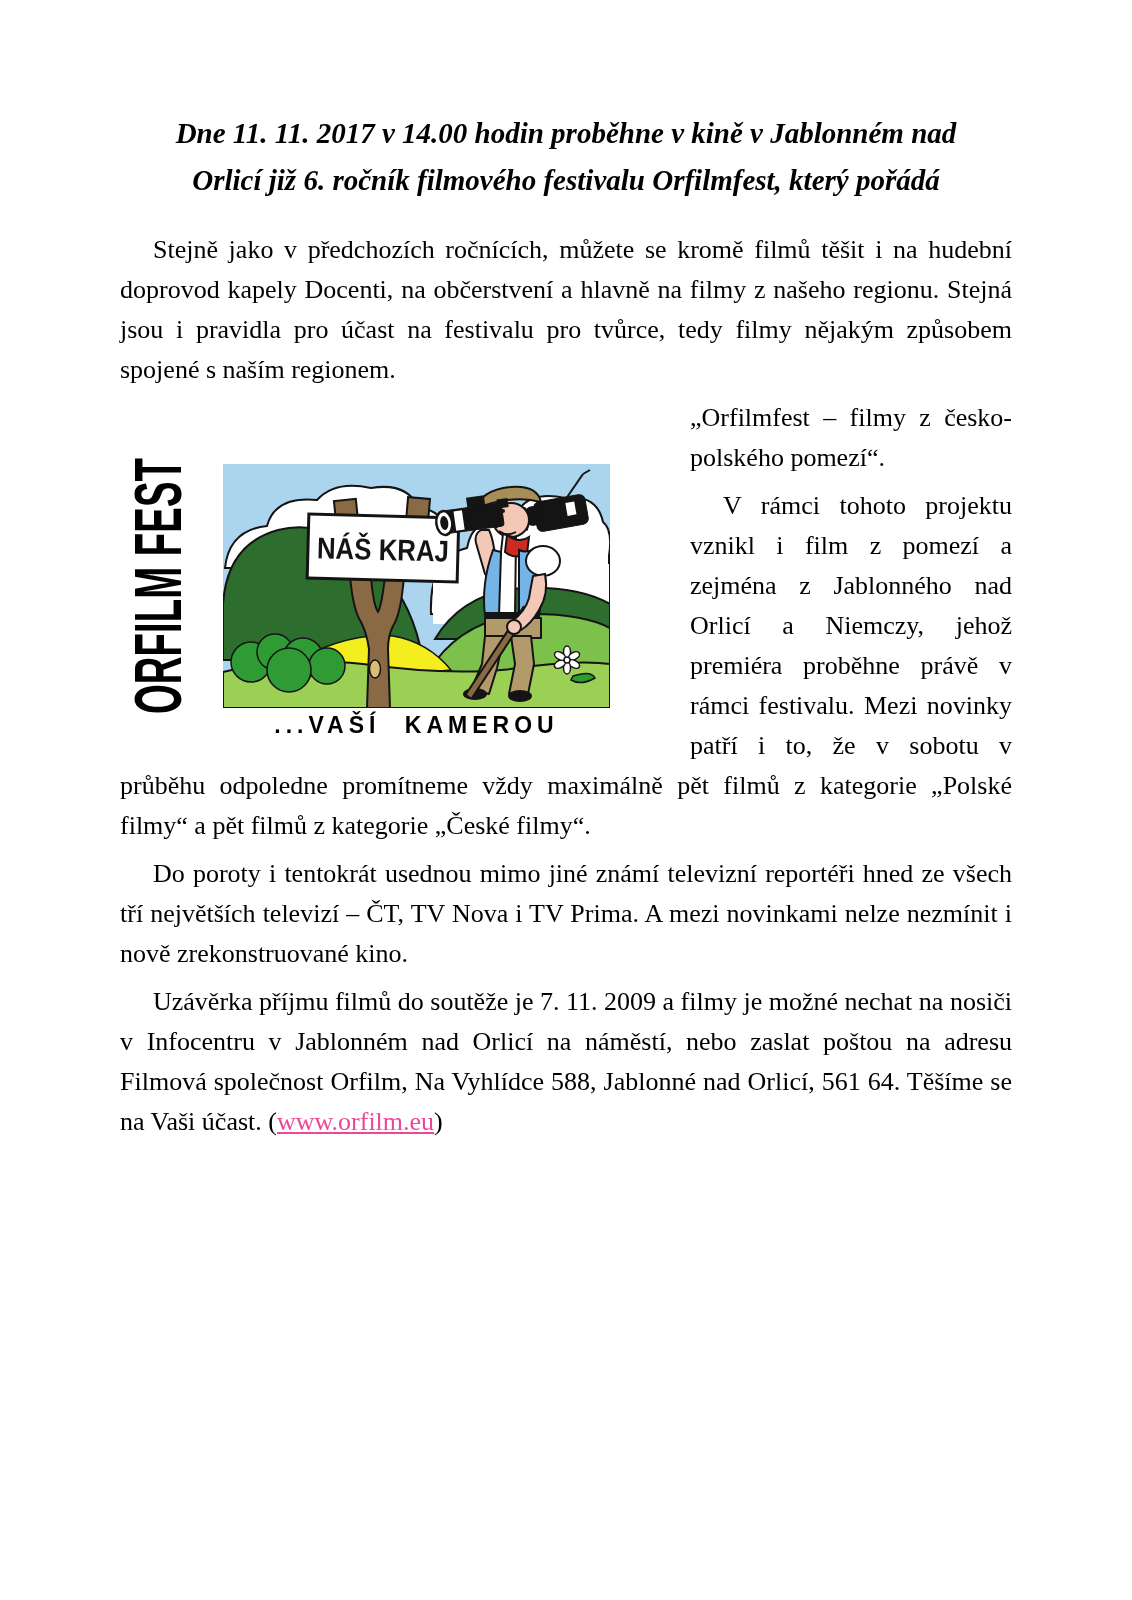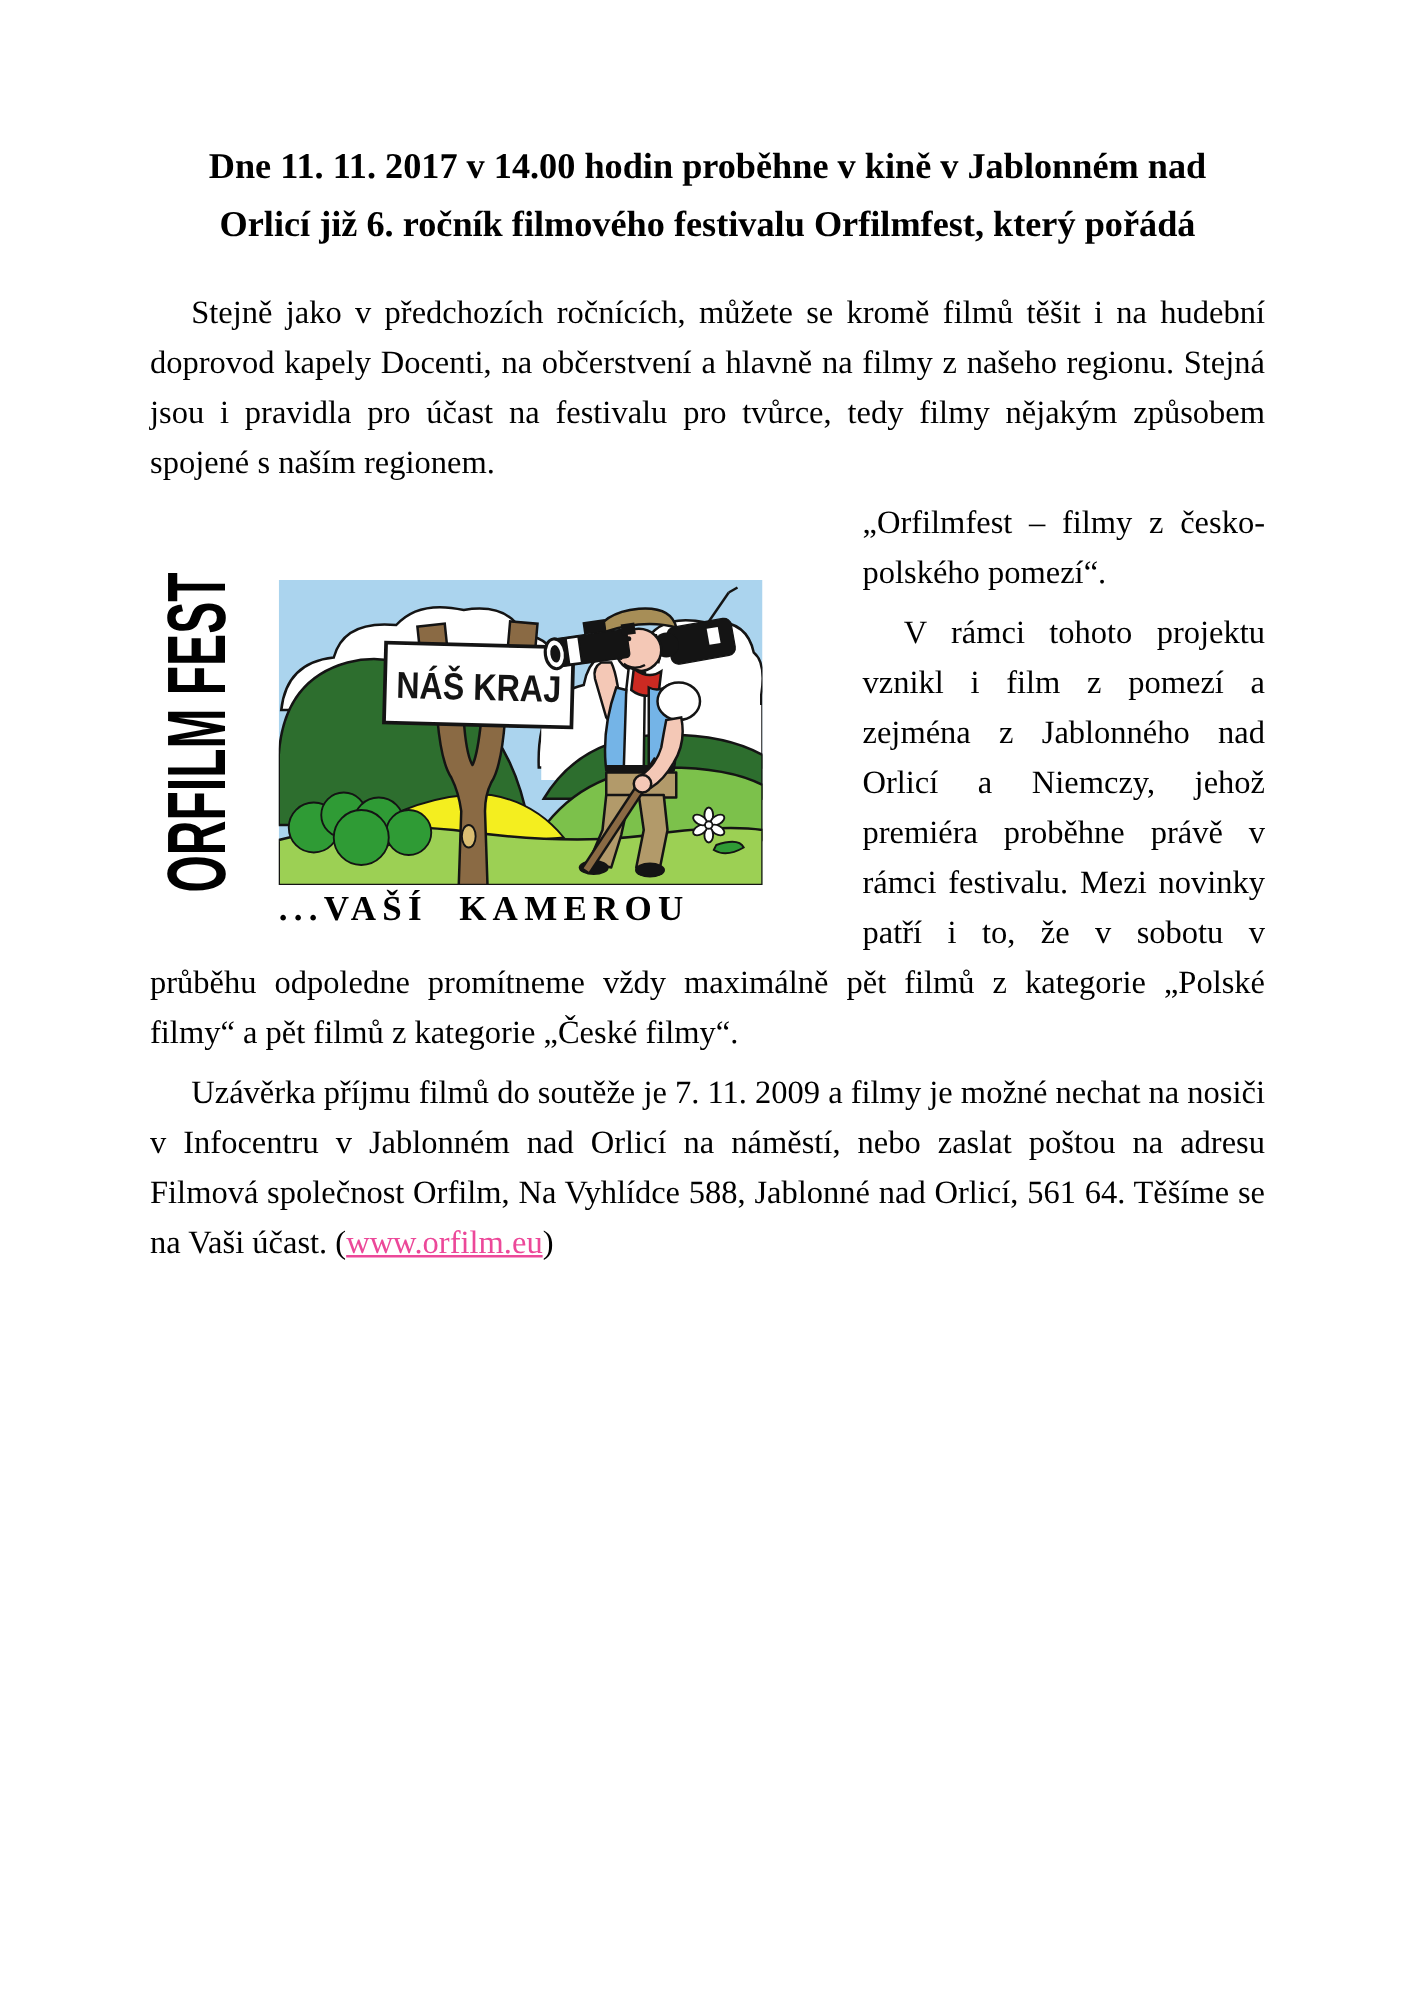--- a/index.html
+++ b/index.html
@@ -10,21 +10,21 @@
     font-family:"Liberation Serif",serif;
     color:#000;
     overflow:hidden;
   }
   .content{position:absolute;left:120px;top:110px;width:892px;}
   .doc-title{
     margin:0 0 26px 0;
     font-size:29px;line-height:47px;font-weight:bold;
     text-align:center;
   }
-  .doc-title span{display:block;}
+  .doc-title span{display:block;font-style:italic;}
   .para{
     margin:8px 0;
     font-size:26px;line-height:40px;
     text-align:justify;
   }
   .indent{text-indent:33px;}
   .jlast{text-align-last:justify;}
   .weblink{color:#ec4899;text-decoration:underline;cursor:pointer;}
   
   .figure{
@@ -37,23 +37,23 @@
     position:absolute;left:6px;top:312px;
     transform-origin:0 0;
     transform:rotate(-90deg) scale(0.80,1.38);
     font-family:"Liberation Sans",sans-serif;
     font-weight:bold;font-size:48px;line-height:48px;
     white-space:nowrap;letter-spacing:0;
   }
   .cartoon{position:absolute;left:103px;top:62px;width:387px;height:244px;}
   .caption{
     position:absolute;left:103px;top:310px;width:387px;
-    text-align:left;
-    font-family:Liberation Serif, serif;
-    font-weight:bold;font-size:28px;
+    text-align:center;
+    font-family:Liberation Sans, sans-serif;
+    font-weight:bold;font-size:23px;
     letter-spacing:5px;word-spacing:13px;
     white-space:nowrap;
   }
 </style>
 </head>
 <body>
 
 <div class="page">
   <div class="content">
 
@@ -170,17 +170,18 @@
         </g>
       </svg>
 
       <div class="caption">...VAŠÍ KAMEROU</div>
     </div>
 
     <p class="para">„Orfilmfest – filmy z česko-polského pomezí“.</p>
 
     <p class="para indent">V rámci tohoto projektu vznikl i film z pomezí a zejména z Jablonného nad Orlicí a Niemczy, jehož premiéra proběhne právě v rámci festivalu. Mezi novinky patří i to, že v sobotu v průběhu odpoledne promítneme vždy maximálně pět filmů z kategorie „Polské filmy“ a pět filmů z kategorie „České filmy“.</p>
 
+    <p class="para indent">Do poroty i tentokrát usednou mimo jiné známí televizní reportéři hned ze všech tří největších televizí – ČT, TV Nova i TV Prima. A mezi novinkami nelze nezmínit i nově zrekonstruované kino.</p>
 
     <p class="para indent"><span>Uzávěrka příjmu filmů do soutěže je 7. 11. 2009 a filmy je možné nechat na nosiči v Infocentru v Jablonném nad Orlicí na náměstí, nebo zaslat poštou na adresu Filmová společnost Orfilm, Na Vyhlídce 588, Jablonné nad Orlicí, 561 64. Těšíme se na Vaši účast. (</span><a class="weblink">www.orfilm.eu</a><span>)</span></p>
 
   </div>
 </div>
 
 </body></html>

